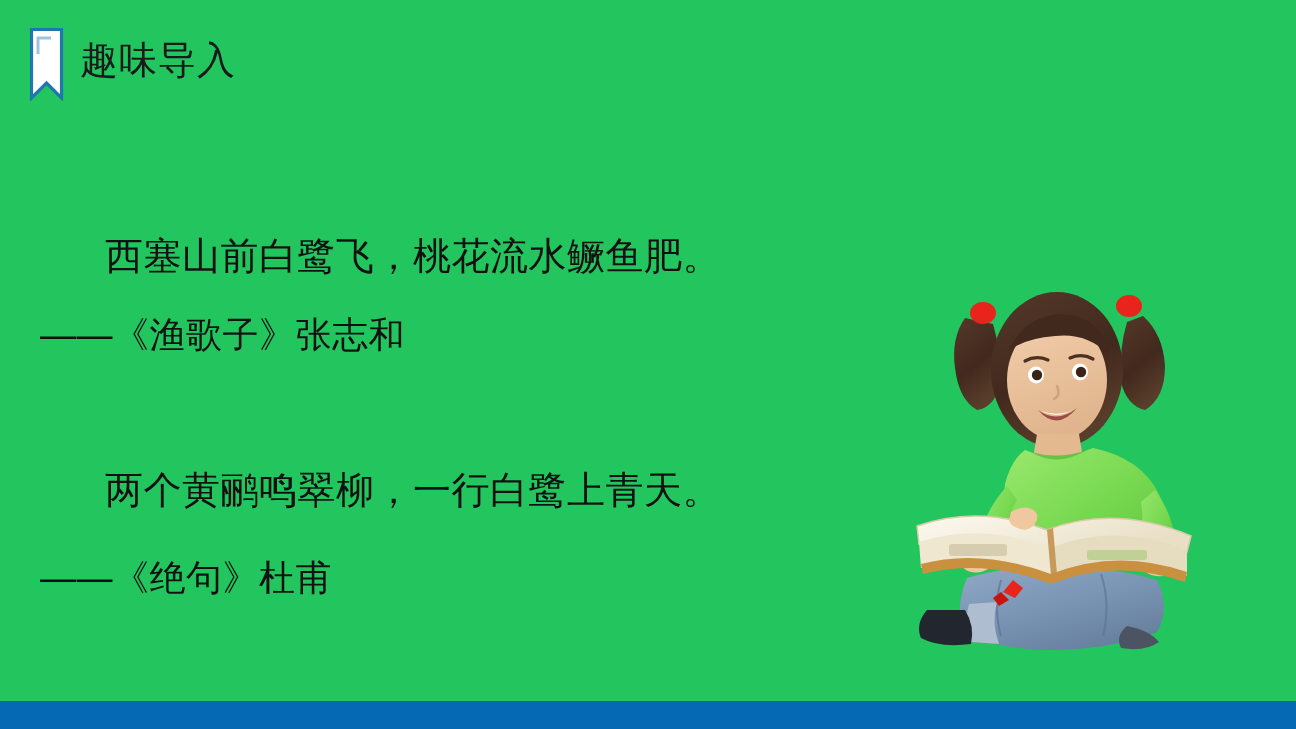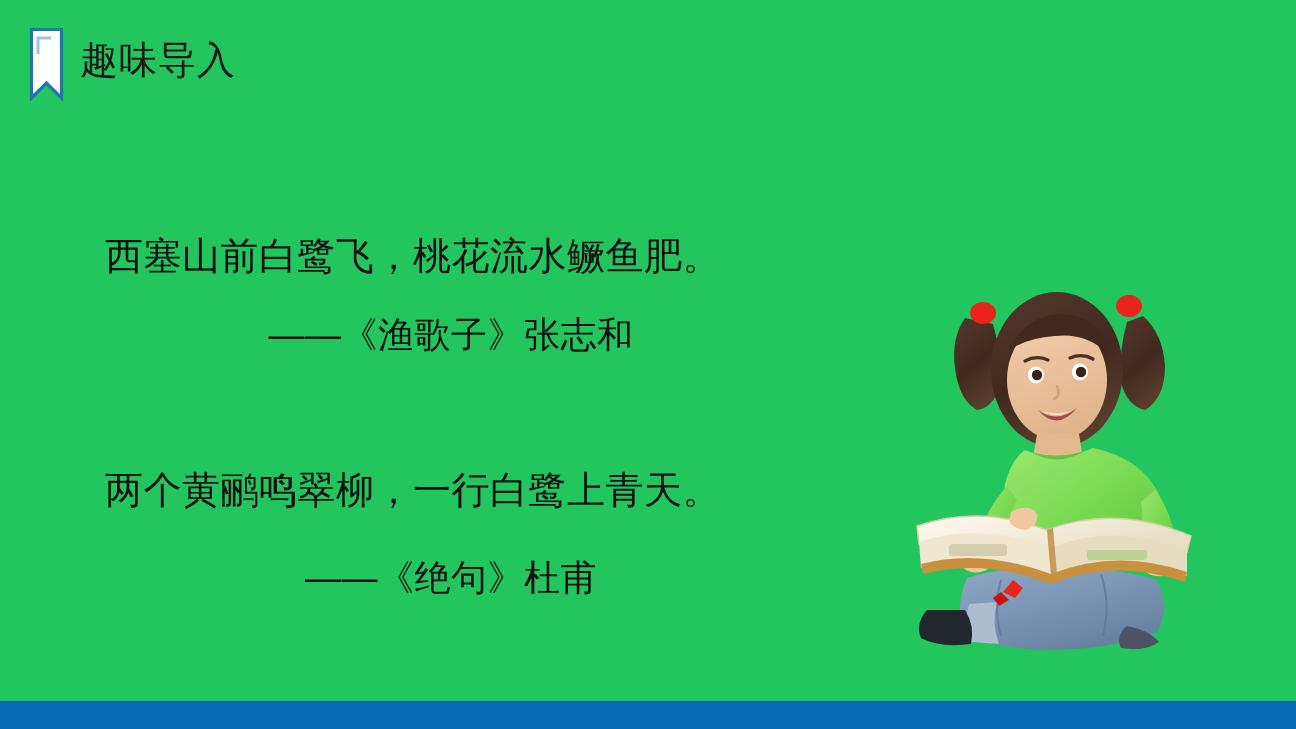--- a/index.html
+++ b/index.html
@@ -56,23 +56,23 @@
     line-height: 46px;
     color: #111111;
     letter-spacing: 0.5px;
     white-space: nowrap;
   }
   .poem-line.l1 { top: 233px; }
   .poem-line.l2 { top: 467px; text-align: right; }
 
   .poem-attrib {
     position: absolute;
-    right: 4px;
+    right: 10px;
     width: 810px;
-    text-align: center;
+    text-align: left;
     font-size: 36px;
     line-height: 44px;
     color: #111111;
     letter-spacing: 0.5px;
     white-space: nowrap;
   }
   .poem-attrib.a1 { top: 313px; }
   .poem-attrib.a2 { top: 556px; }
 
   

